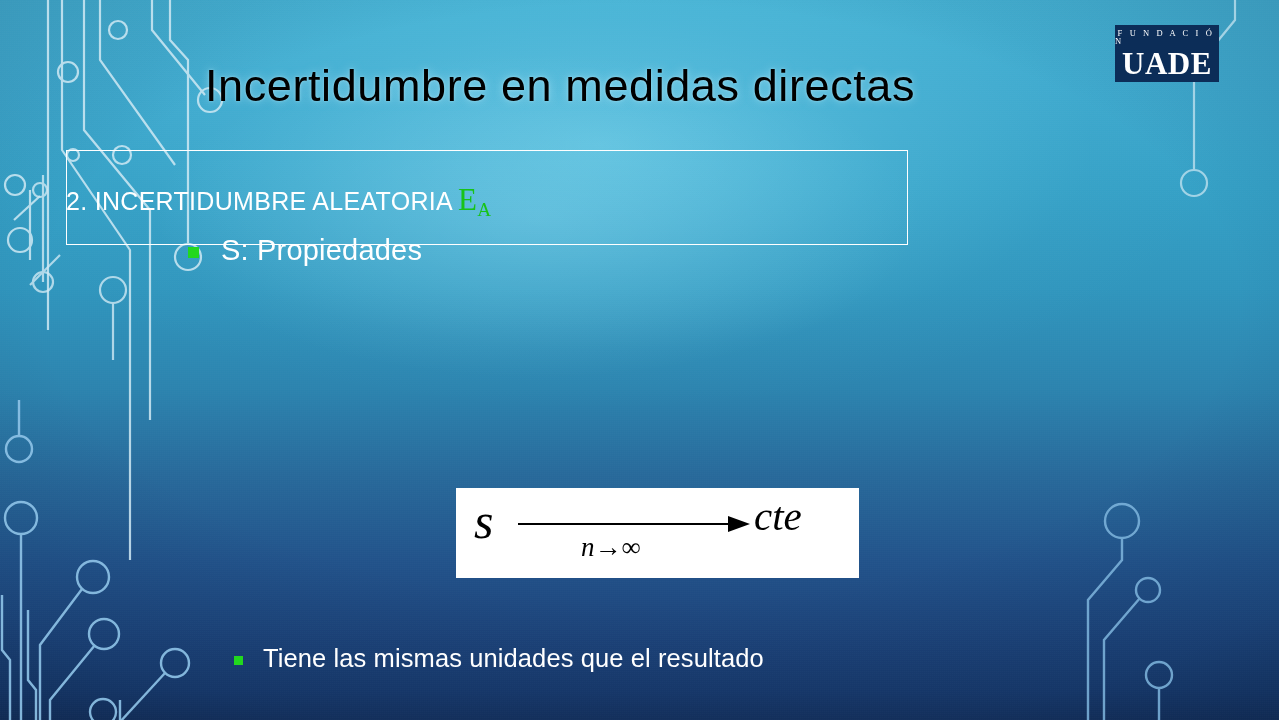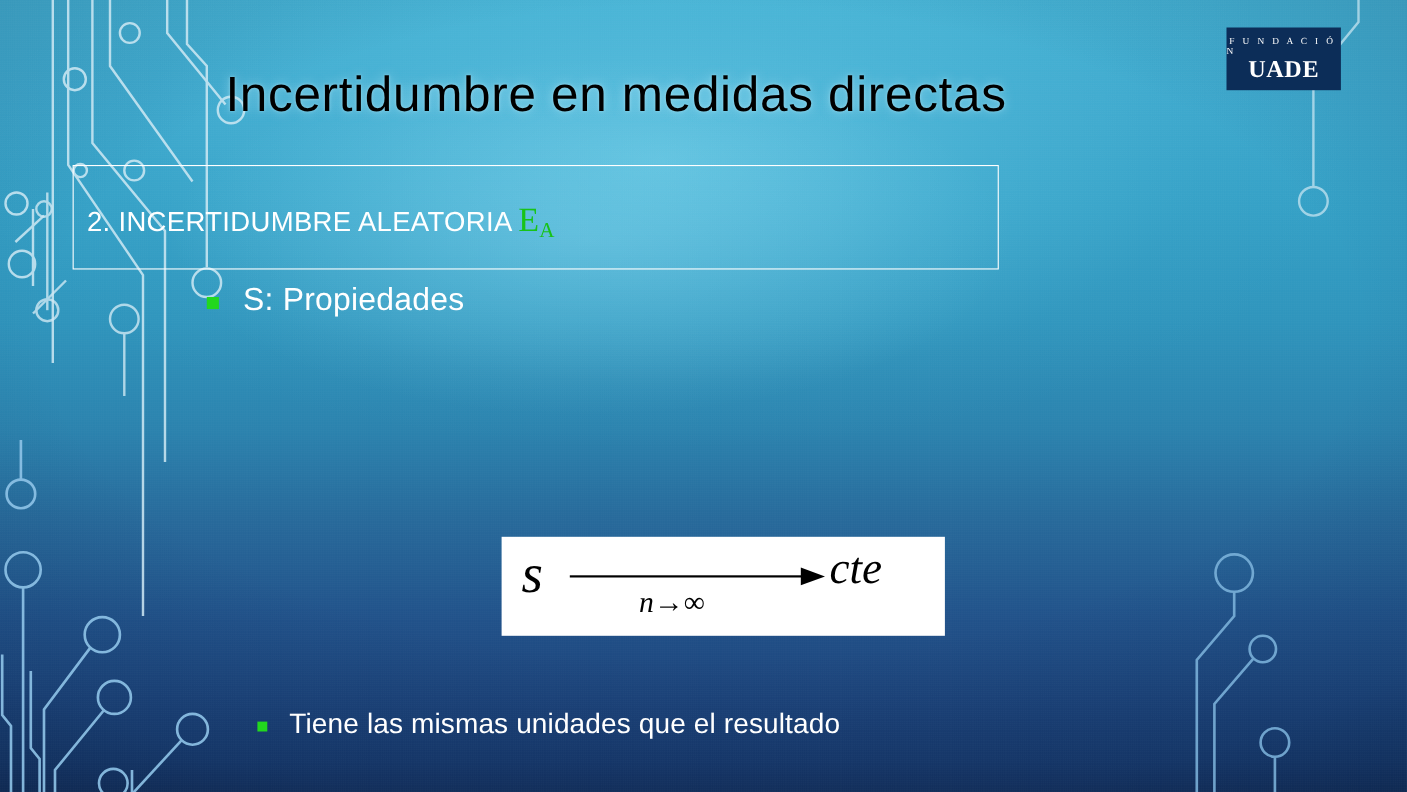--- a/index.html
+++ b/index.html
@@ -98,21 +98,21 @@
     font-family: "Liberation Serif", serif;
     font-size: 8.5px;
     letter-spacing: 2.6px;
     text-indent: 2.6px;
     line-height: 1;
     margin-bottom: 2px;
   }
   #logo .logo-main {
     color: #ffffff;
     font-family: "Liberation Serif", serif;
-    font-size: 22px;
+    font-size: 31px;
     font-weight: 700;
     letter-spacing: 0.5px;
     line-height: 1;
   }
 
   
   #title {
     position: absolute;
     left: 60px;
     top: 60px;
@@ -133,21 +133,21 @@
     position: absolute;
     left: 66px;
     top: 150px;
     width: 842px;
     height: 95px;
     border: 1.6px solid #ffffff;
     box-sizing: border-box;
   }
   #heading-text {
     position: absolute;
-    left: 79px;
+    left: 66px;
     top: 182px;
     font-family: "Liberation Sans", sans-serif;
     font-size: 25px;
     font-weight: 400;
     letter-spacing: 0.3px;
     color: #ffffff;
     white-space: nowrap;
     text-align: right;
   }
   #heading-text .sym {
@@ -178,21 +178,21 @@
   }
   .b1-text {
     font-family: "Liberation Sans", sans-serif;
     font-size: 29px;
     font-weight: 400;
     color: #ffffff;
     line-height: 1.15;
     letter-spacing: 0.2px;
   }
 
-  #bullet-prop { left: 188px; top: 257px; }
+  #bullet-prop { left: 188px; top: 234px; }
 
   .b2 {
     position: absolute;
     display: flex;
     align-items: flex-start;
   }
   .b2-marker {
     width: 0;
     height: 0;
     border-left: 12px solid #22d81e;

